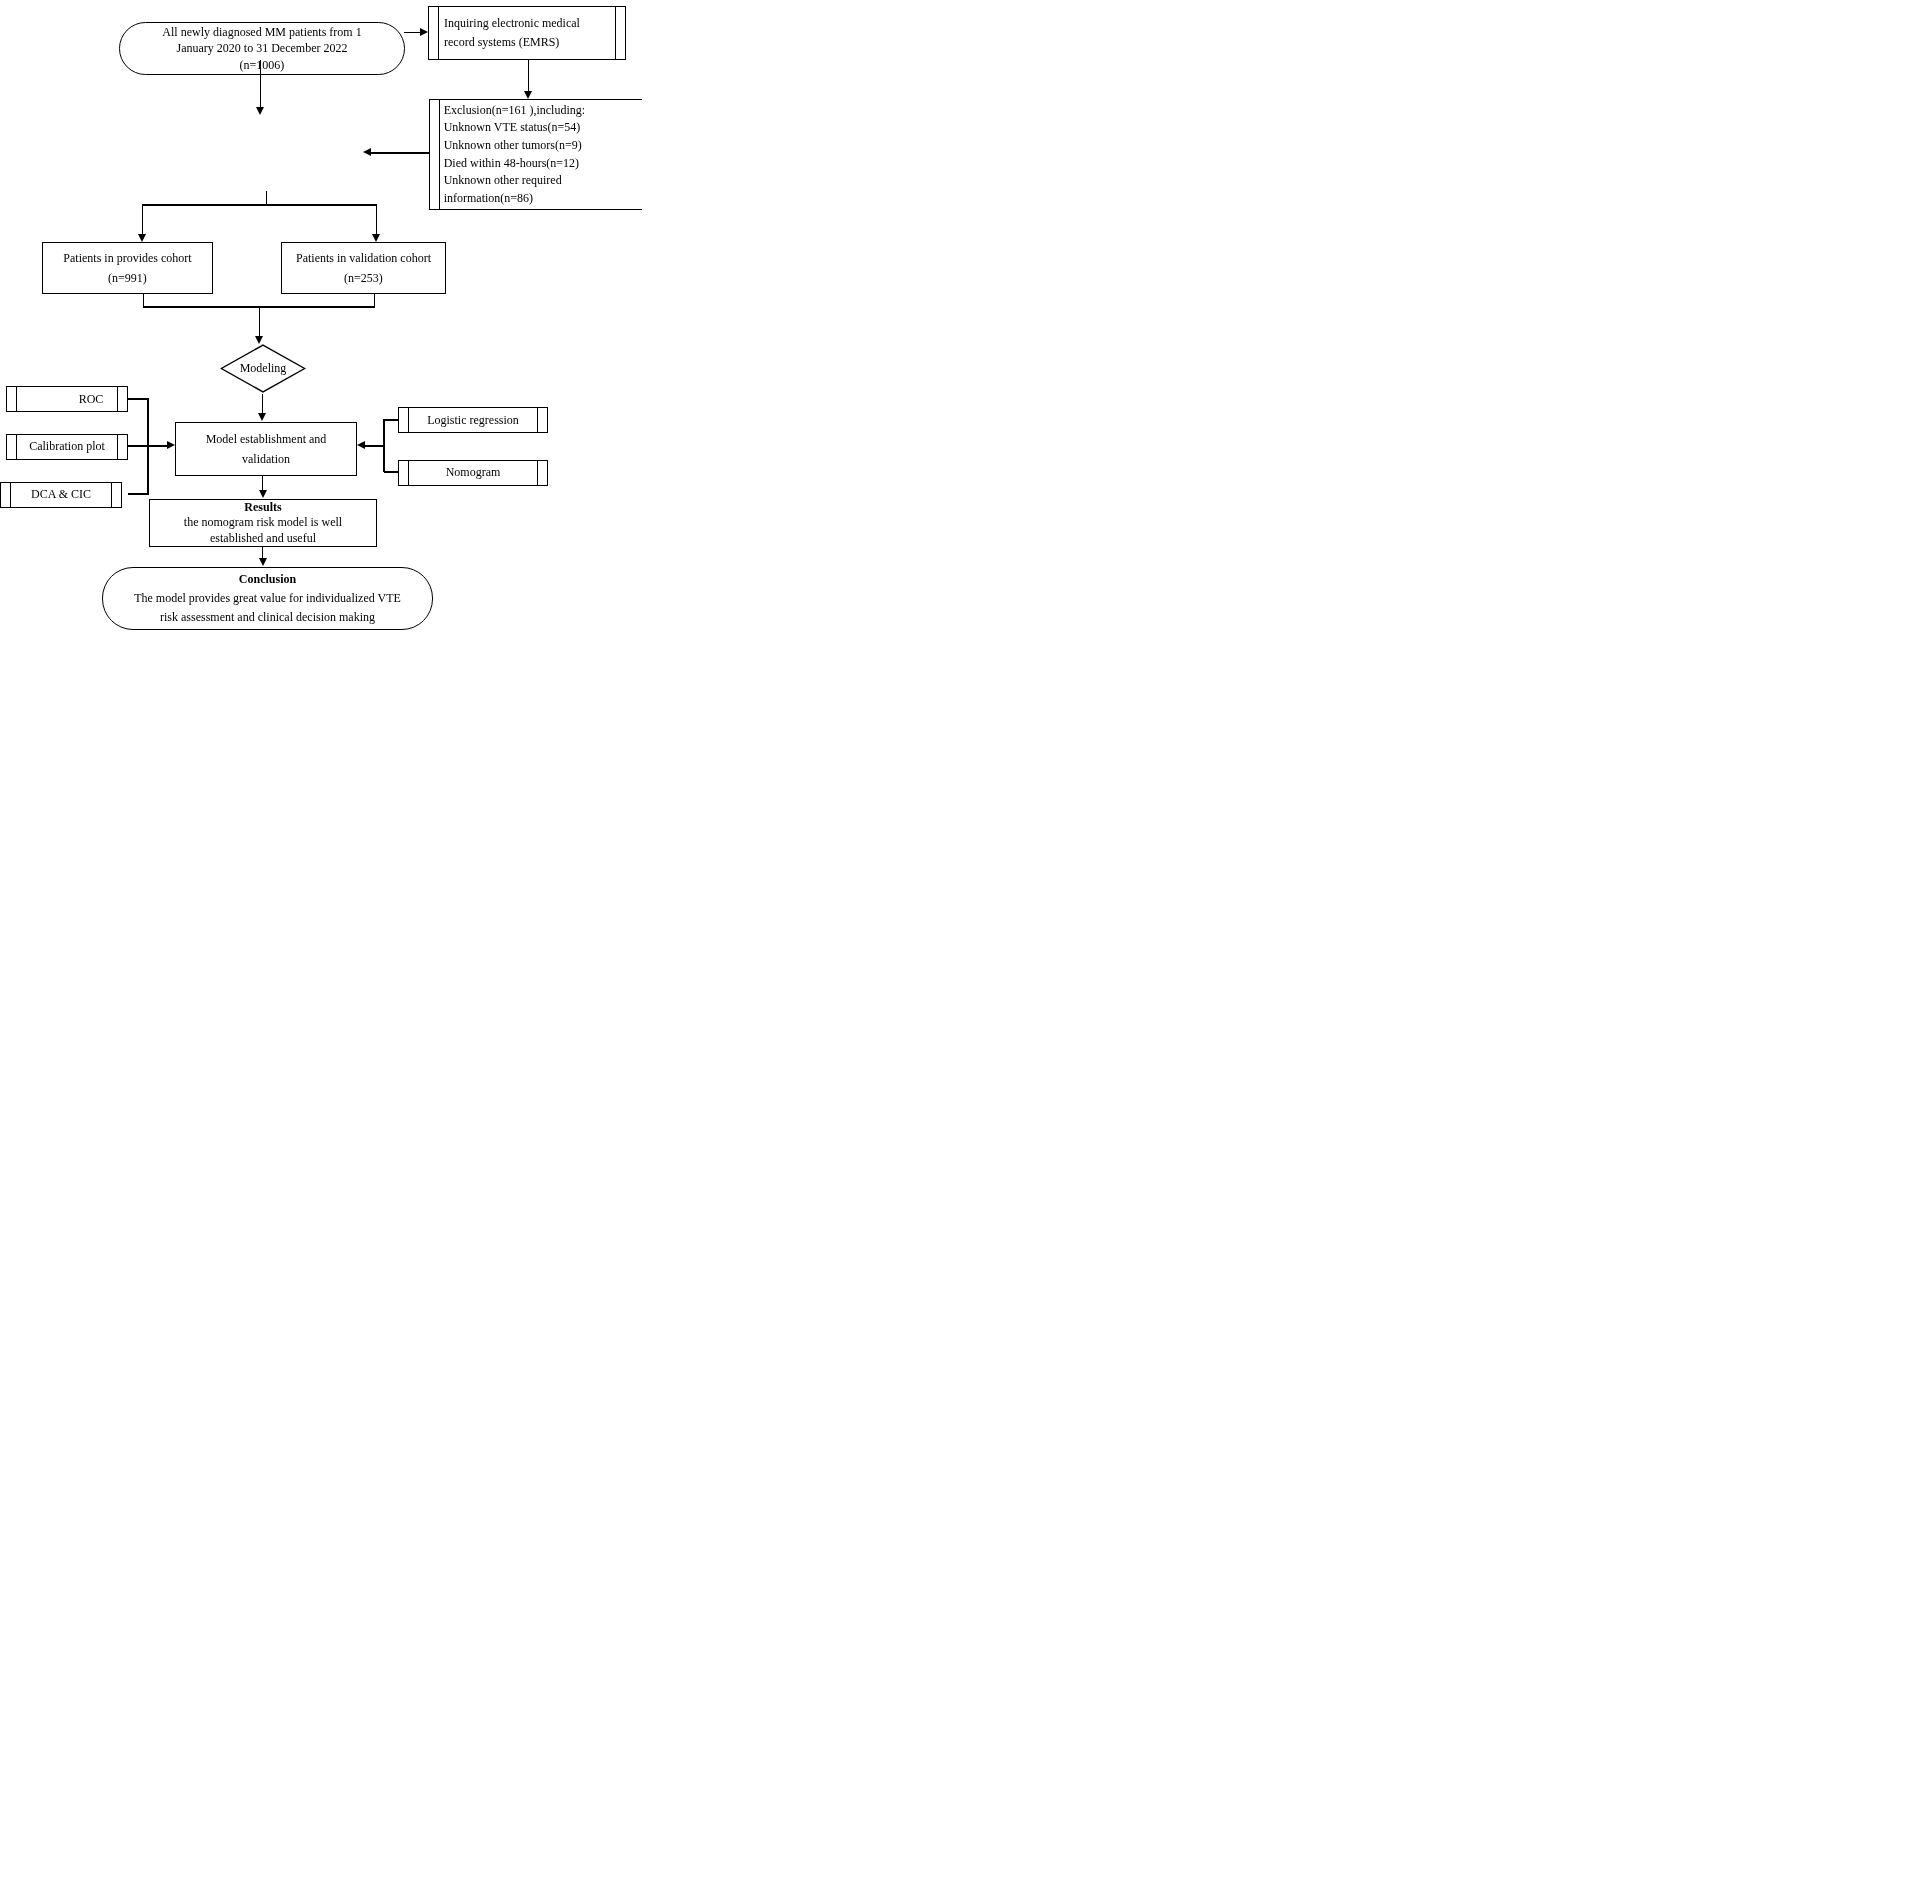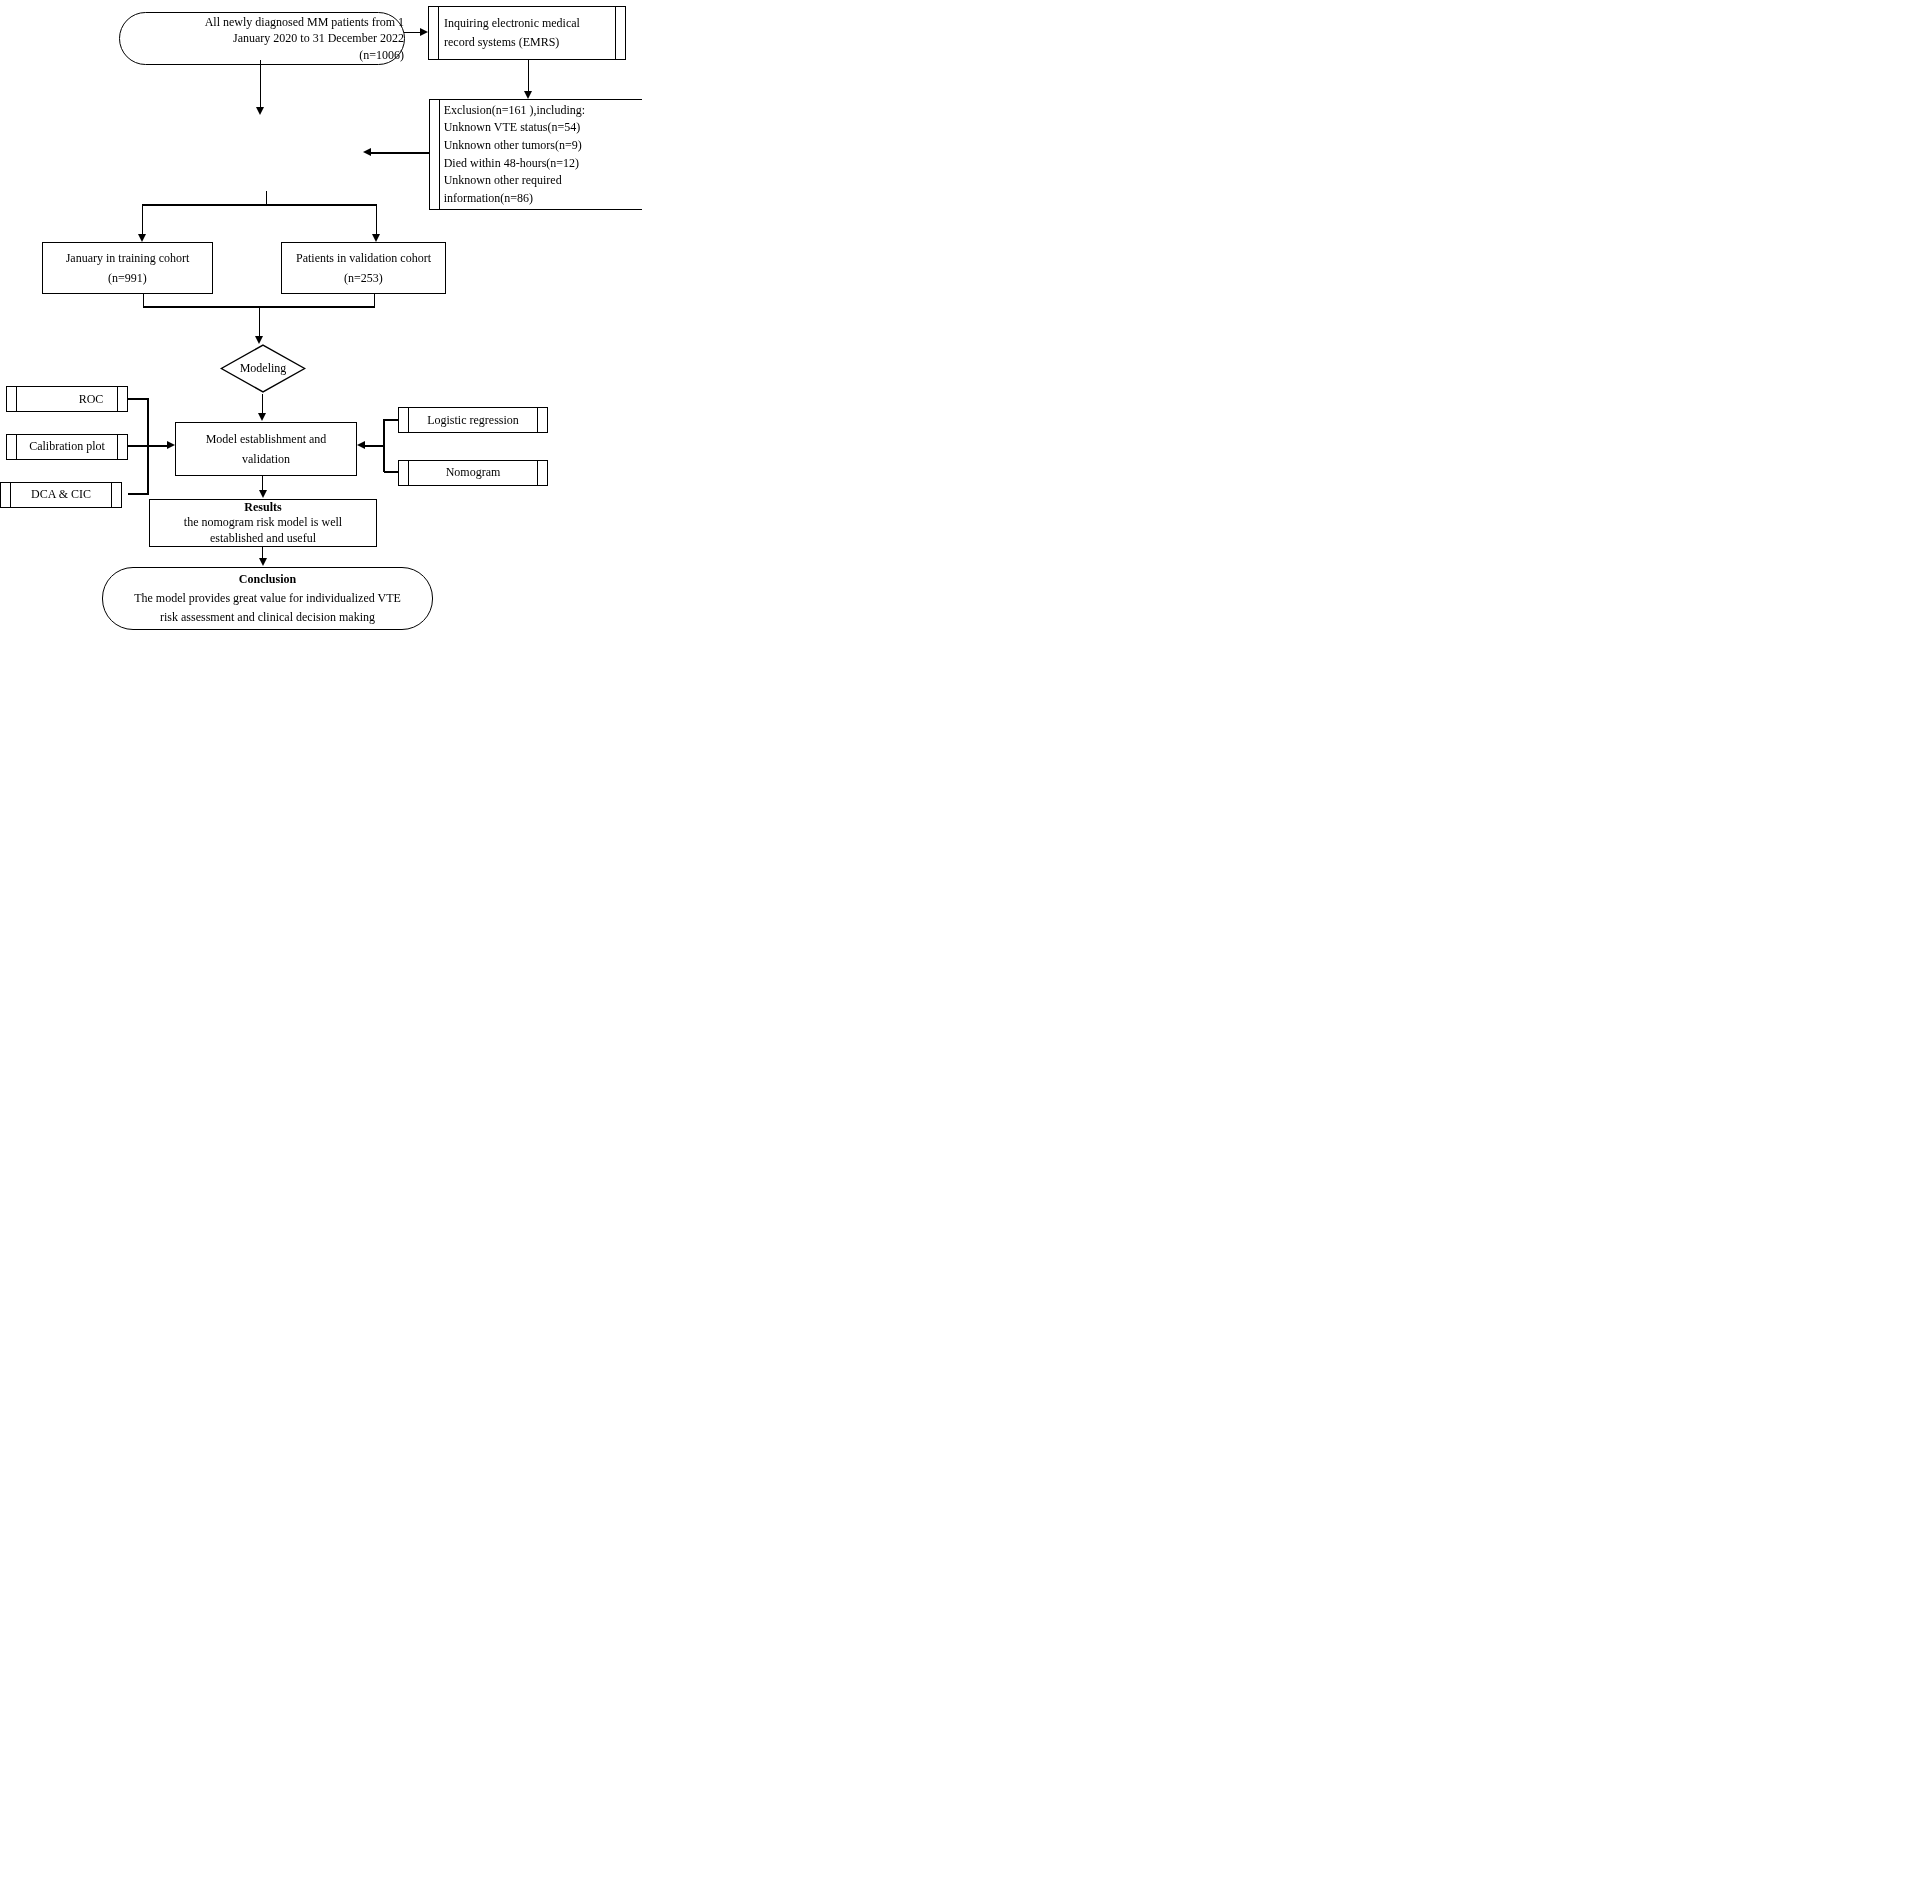--- a/index.html
+++ b/index.html
@@ -51,21 +51,21 @@
   
   .diamond-wrap { position:absolute; display:flex; align-items:center; justify-content:center; }
   .diamond-wrap svg { position:absolute; left:0; top:0; }
   .diamond-label { position:relative; z-index:2; }
 </style>
 </head>
 <body>
 
 <div class="canvas">
 
-  <div class="node stadium" style="left:119px; top:12px; width:286px; height:53px; line-height:16.5px;text-align:right;">
+  <div class="node stadium" style="left:119px; top:22px; width:286px; height:53px; line-height:16.5px;">
     <div class="tl">All newly diagnosed MM patients from 1</div>
     <div class="tl">January 2020 to 31 December 2022</div>
     <div class="tl">(n=1006)</div>
   </div>
 
   <div class="node left-text" style="left:428px; top:6px; width:198px; height:54px; line-height:19px; padding-left:15px;">
     <div class="innerbar l"></div>
     <div class="innerbar r"></div>
     <div class="tl">Inquiring electronic medical</div>
     <div class="tl">record systems (EMRS)</div>
@@ -77,21 +77,21 @@
     <div class="tl">Exclusion(n=161 ),including:</div>
     <div class="tl">Unknown VTE status(n=54)</div>
     <div class="tl">Unknown other tumors(n=9)</div>
     <div class="tl">Died within 48-hours(n=12)</div>
     <div class="tl">Unknown other required</div>
     <div class="tl">information(n=86)</div>
   </div>
 
 
   <div class="node" style="left:42px; top:242px; width:171px; height:52px; line-height:20px;">
-    <div class="tl">January in training cohort</div>
+    <div class="tl">Patients in provides cohort</div>
     <div class="tl">(n=991)</div>
   </div>
 
   <div class="node" style="left:281px; top:242px; width:165px; height:52px; line-height:20px;">
     <div class="tl">Patients in validation cohort</div>
     <div class="tl">(n=253)</div>
   </div>
 
   <div class="diamond-wrap" style="left:220px; top:344px; width:86px; height:49px;">
     <svg width="86" height="49" viewBox="0 0 157 90">

